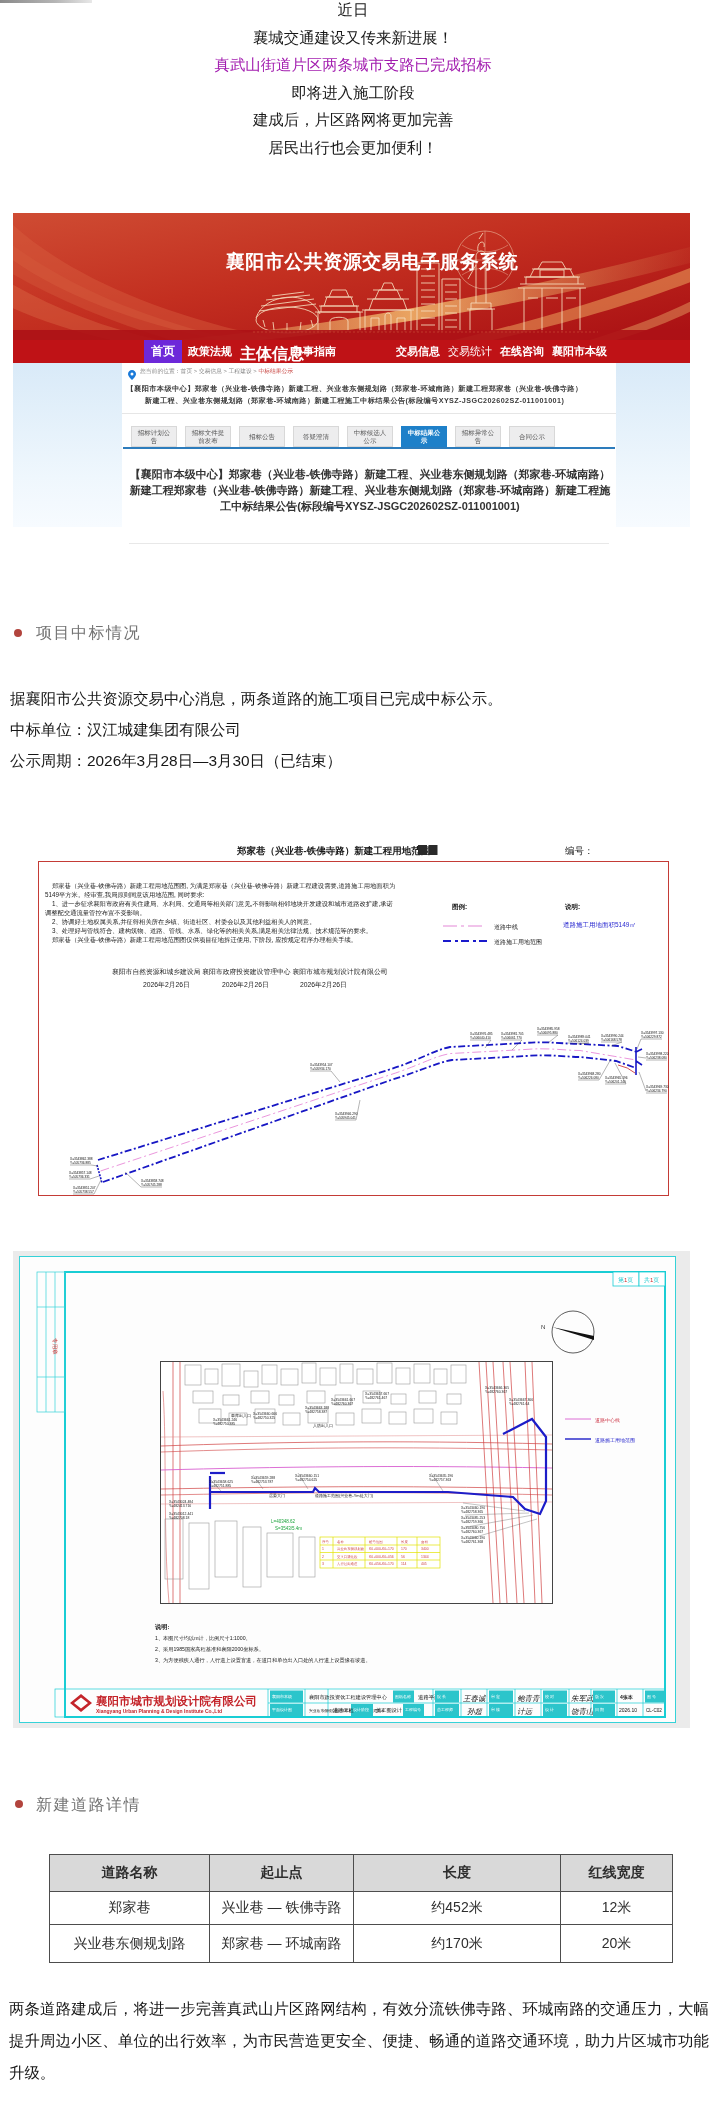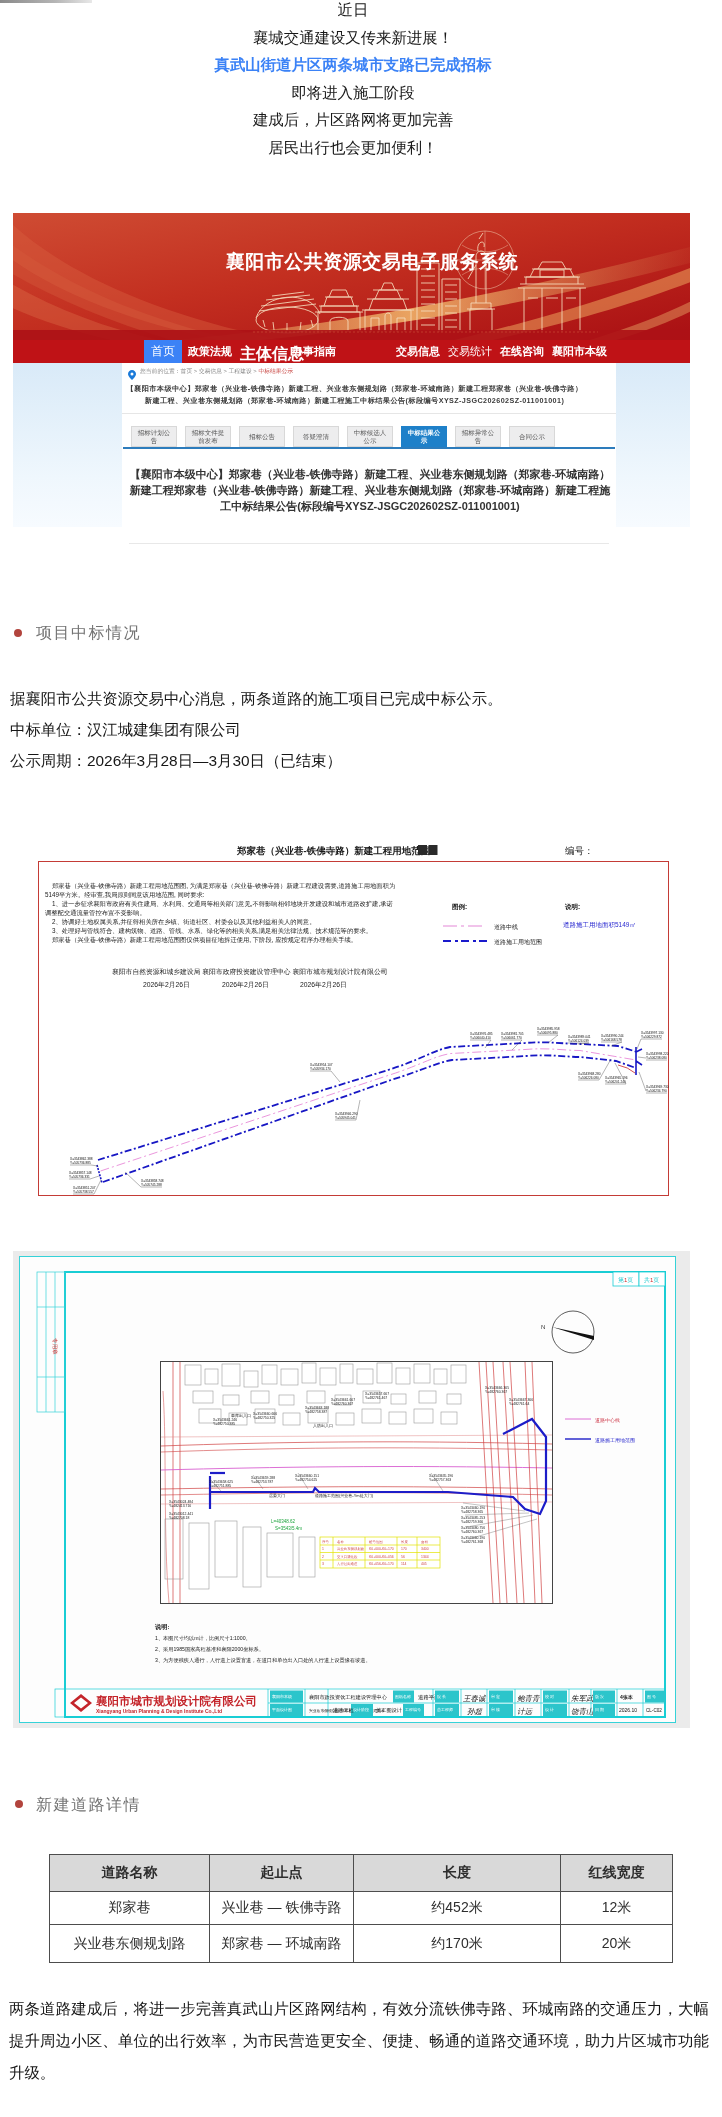--- a/index.html
+++ b/index.html
@@ -1,21 +1,21 @@
 <!DOCTYPE html>
 <html lang="zh"><head>
 <meta charset="utf-8">
 <title>article</title>
 <style>
   html,body{margin:0;padding:0;background:#fff;}
   body{width:722px;height:2117px;position:relative;font-family:"Liberation Sans",sans-serif;overflow:hidden;}
   .abs{position:absolute;}
   .intro{width:706px;text-align:center;font-size:15.4px;color:#181818;}
   .intro div{height:27.5px;line-height:27.5px;}
-  .link{color:#3b82f6;font-weight:bold;}
+  .link{color:#a21caf;}
   .bullet{position:absolute;width:8px;height:8px;border-radius:50%;background:#b2443d;}
   .stext{position:absolute;font-size:16px;color:#737373;letter-spacing:1.5px;}
   .para{position:absolute;left:10px;width:706px;font-size:15.4px;color:#161616;line-height:31px;}
 </style>
 </head>
 <body>
 
 <div class="abs" style="left:0;top:0;width:92px;height:3px;background:linear-gradient(90deg,#8a8a8a,#b5b5b5 60%,#e8e8e8);"></div>
 
 <div class="abs intro" style="left:0;top:-4px;">
@@ -90,21 +90,21 @@
 
       <rect x="0" y="117" width="677" height="10" fill="#ad1216" opacity="0.9"></rect>
       <path d="M240,119 L585,119" stroke="#c94a35" stroke-width="1" stroke-dasharray="2,2" opacity="0.7"></path>
 
       <text x="359" y="55" text-anchor="middle" font-size="19" font-weight="bold" fill="#ffffff" font-family="Liberation Sans,sans-serif" letter-spacing="0.5">襄阳市公共资源交易电子服务系统</text>
     </svg>
   </div>
 
   <div class="abs" style="left:0;top:127px;width:677px;height:23px;background:#bf1216;">
 
-    <div class="abs" style="left:131px;top:0;width:38px;height:23px;background:#3b82f6;color:#fff;font-size:12px;font-weight:normal;text-align:center;line-height:23px;">首页</div>
+    <div class="abs" style="left:131px;top:0;width:38px;height:23px;background:#6d28d9;color:#fff;font-size:12px;font-weight:bold;text-align:center;line-height:23px;">首页</div>
 
     <div class="abs" style="left:175px;top:4px;color:#fff;font-size:11px;font-weight:bold;">政策法规</div>
 
     <div class="abs" style="left:227px;top:4px;color:#fff;font-size:16px;font-weight:bold;">主体信息</div>
 
     <div class="abs" style="left:279px;top:4px;color:#fff;font-size:11px;font-weight:bold;">办事指南</div>
 
     <div class="abs" style="left:331px;top:4px;color:#fff;font-size:11px;font-weight:bold;margin-top:36px;">评标专家</div>
 
     <div class="abs" style="left:383px;top:4px;color:#fff;font-size:11px;font-weight:bold;">交易信息</div>

